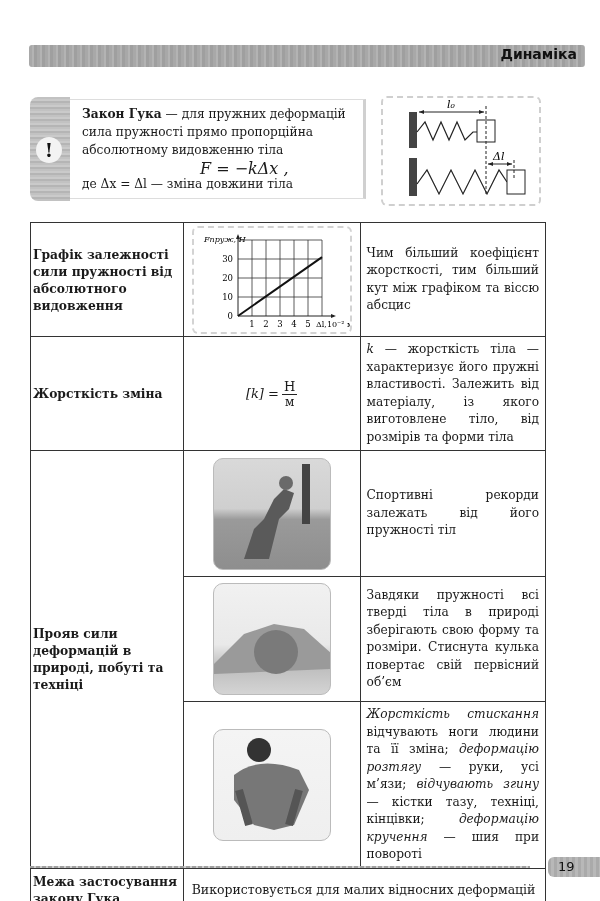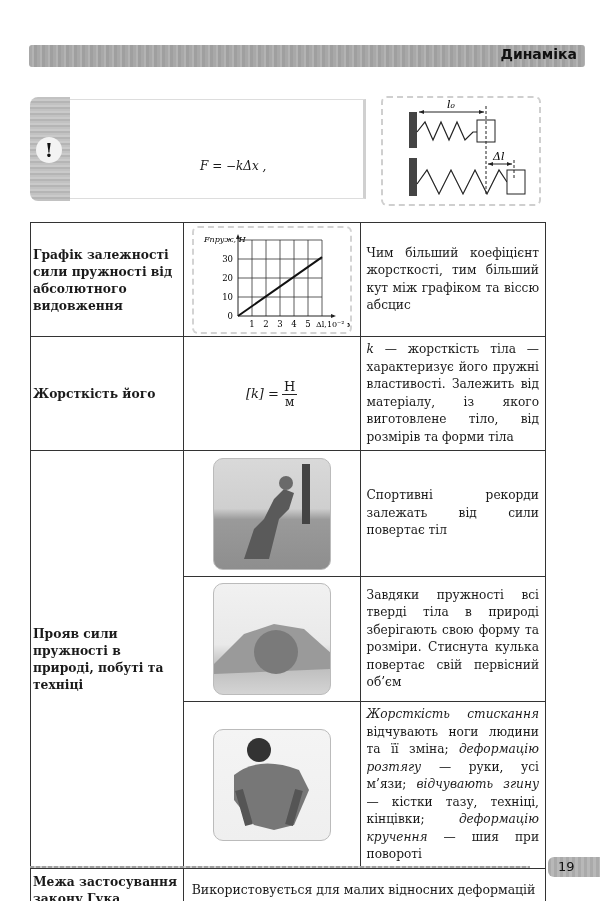--- a/index.html
+++ b/index.html
@@ -28,21 +28,21 @@
   .law-bang {
     position: absolute; left: 6px; top: 40px; width: 26px; height: 26px; border-radius: 50%;
     background: #f3f3f3; text-align: center; font-weight: bold; font-size: 19px; line-height: 26px; color: #111;
   }
   .law-frame {
     position: absolute; left: 40px; top: 2px; width: 296px; height: 100px;
     border-top: 1px solid #ddd; border-right: 3px solid #d0d0d0; border-bottom: 1px solid #ddd;
   }
   .law-text { position: absolute; left: 52px; top: 8px; width: 280px; font-size: 12.2px; line-height: 18px; }
   .law-text b { font-weight: bold; }
-  .law-formula { position: absolute; left: 170px; top: 62px; font-size: 12px; font-style: italic; }
+  .law-formula { position: absolute; left: 170px; top: 62px; font-size: 16px; font-style: italic; }
   .law-note { position: absolute; left: 52px; top: 80px; font-size: 12.2px; }
 
   .spring-fig {
     position: absolute; left: 381px; top: 96px; width: 160px; height: 110px;
     border: 2px dashed #cfcfcf; border-radius: 6px;
   }
 
   table.main {
     position: absolute; left: 30px; top: 222px; width: 516px;
     border-collapse: collapse; font-size: 12px;
@@ -82,21 +82,23 @@
 
 <div class="header-bar">
   <span class="header-title">Динаміка</span>
 </div>
 
 <div class="law-box">
   <div class="law-strip">
     <div class="law-bang">!</div>
   </div>
   <div class="law-frame"></div>
+  <div class="law-text"><b>Закон Гука</b><span> — для пружних деформацій сила пружності прямо пропорційна абсолютному видовженню тіла</span></div>
   <div class="law-formula">F = −kΔx ,</div>
+  <div class="law-note">де  Δx = Δl  — зміна довжини тіла</div>
 </div>
 
 <div class="spring-fig">
   <svg width="156" height="106" viewBox="0 0 156 106">
     <rect x="26" y="14" width="8" height="36" fill="#444"></rect>
     <rect x="26" y="60" width="8" height="38" fill="#444"></rect>
     <polyline points="34,34 42,24 50,42 58,24 66,42 74,24 82,42 90,34 94,34" fill="none" stroke="#222" stroke-width="1.2"></polyline>
     <rect x="94" y="22" width="18" height="22" fill="#fff" stroke="#222"></rect>
     <polyline points="34,86 44,72 56,96 68,72 80,96 92,72 104,96 116,72 124,84" fill="none" stroke="#222" stroke-width="1.2"></polyline>
     <rect x="124" y="72" width="18" height="24" fill="#fff" stroke="#222"></rect>
@@ -145,44 +147,44 @@
               <text x="39" y="34" font-size="8.5" text-anchor="end" font-family="DejaVu Serif, serif">30</text>
               <text x="122" y="99" font-size="8" font-family="DejaVu Serif, serif">Δl,10⁻² м</text>
               <text x="10" y="14" font-size="8" font-style="italic" font-family="DejaVu Serif, serif">Fпруж, Н</text>
               <polyline points="44,88 128,29.1" fill="none" stroke="#111" stroke-width="2"></polyline>
             </svg>
       </div>
     </td>
     <td class="c3">Чим більший коефіцієнт жорсткості, тим більший кут між графіком та віссю абсцис</td>
   </tr>
   <tr style="height:88px">
-    <td class="c1">Жорсткість його</td>
+    <td class="c1">Жорсткість зміна</td>
     <td class="c2">
       <span class="unit-frac">
         <span class="it">[k] =</span>
         <span class="frac">
           <span class="num">Н</span>
           <span class="den">м</span>
         </span>
       </span>
     </td>
     <td class="c3"><span class="it">k</span><span> — жорсткість тіла — характеризує його пружні властивості. Залежить від матеріалу, із якого виготовлене тіло, від розмірів та форми тіла</span></td>
   </tr>
   <tr style="height:126px">
-    <td class="c1" rowspan="3">Прояв сили пружності в природі, побуті та техніці</td>
+    <td class="c1" rowspan="3">Прояв сили деформацій в природі, побуті та техніці</td>
     <td class="c2">
       <div class="photo photo1">
         <svg width="118" height="112">
           <path d="M30 100 L40 70 L50 60 L60 40 L70 30 L80 34 L75 50 L65 60 L60 80 L55 100" fill="#5a5a5a"></path>
           <circle cx="72" cy="24" r="7" fill="#6a6a6a"></circle>
           <rect x="88" y="5" width="8" height="60" fill="#444"></rect>
         </svg>
       </div>
     </td>
-    <td class="c3">Спортивні рекорди залежать від сили повертає тіл</td>
+    <td class="c3">Спортивні рекорди залежать від його пружності тіл</td>
   </tr>
   <tr style="height:122px">
     <td class="c2">
       <div class="photo photo2">
         <svg width="118" height="112">
           <path d="M0 80 L30 50 L60 40 L90 45 L118 70 L118 85 L0 90 Z" fill="#9a9a9a"></path>
           <circle cx="62" cy="68" r="22" fill="#7a7a7a"></circle>
         </svg>
       </div>
     </td>

